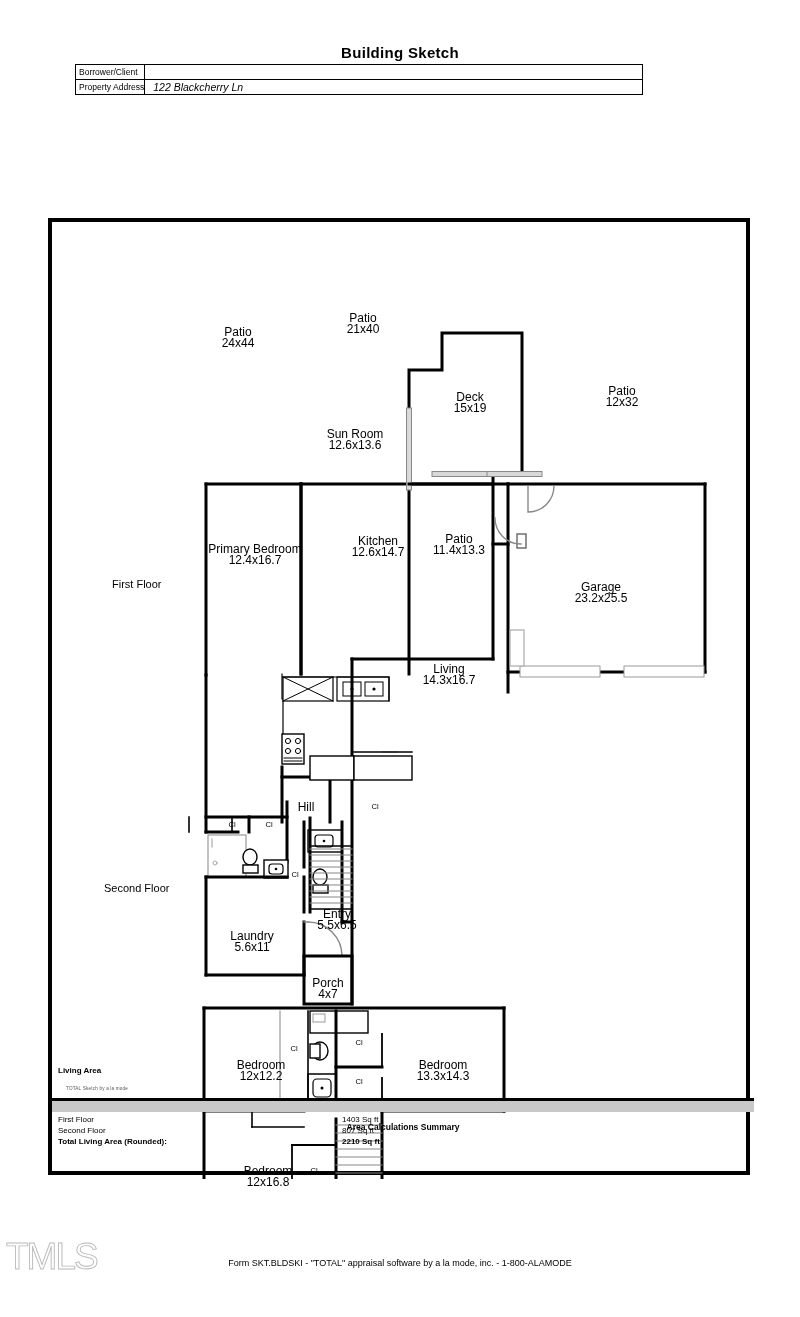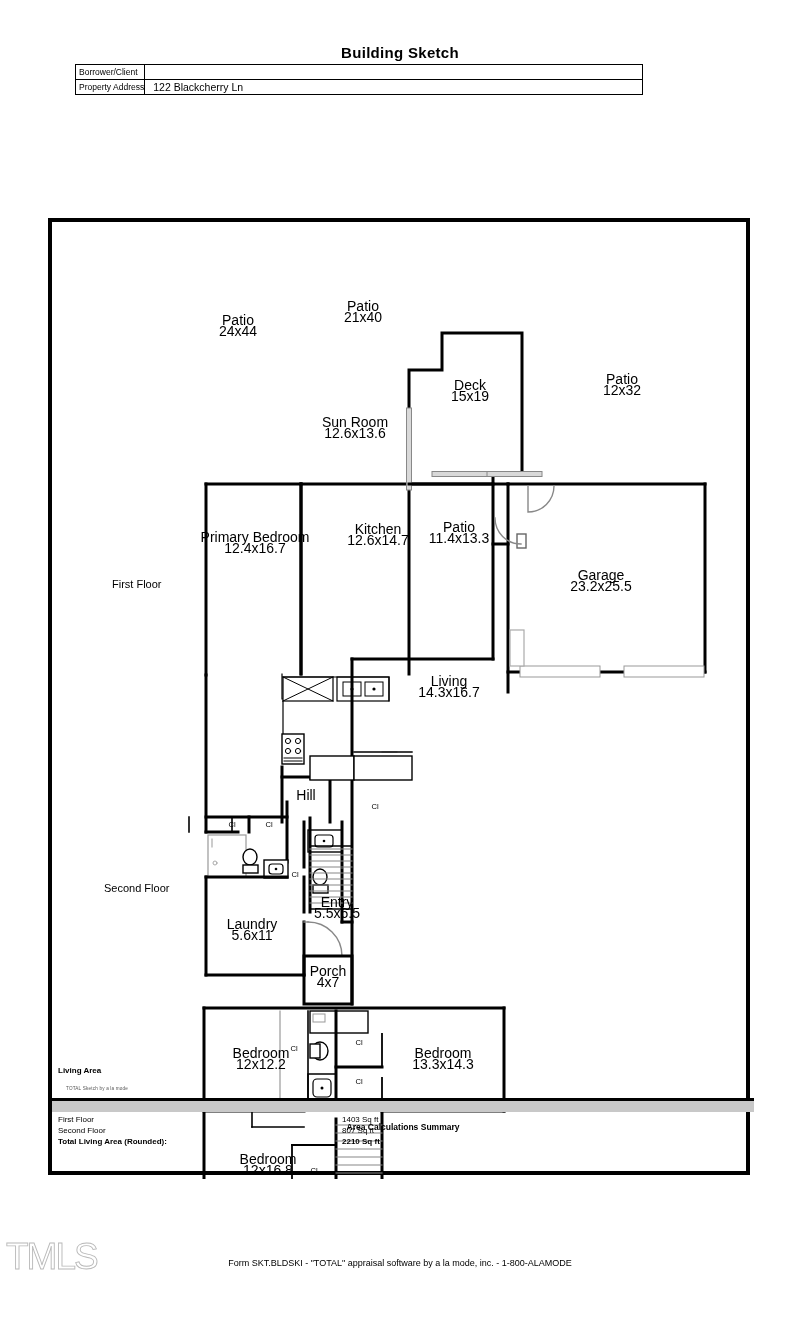--- a/index.html
+++ b/index.html
@@ -10,21 +10,21 @@
   
   #doc-title{position:absolute;left:0;top:44px;width:800px;text-align:center;
              font-size:15px;font-weight:bold;letter-spacing:.3px;}
 
   
   #hdr{position:absolute;left:48px;top:64px;width:568px;
        border:1px solid #000;border-collapse:collapse;margin-left:27px;}
   #hdr td{border:1px solid #000;height:14px;padding:0 0 0 3px;
           font-size:8.5px;line-height:14px;vertical-align:middle;}
   #hdr td.lbl{white-space:nowrap;width:1%;}
-  #hdr td.val{font-size:10.5px;padding-left:8px;}
+  #hdr td.val{font-size:10.5px;padding-left:8px;font-style:italic;}
 
   
   #frame{position:absolute;left:48px;top:218px;width:702px;height:957px;
          border:4px solid #000;background:#fff;box-sizing:border-box;}
 
   
   #plan{position:absolute;left:0;top:0;width:702px;height:957px;}
 
   
   .floor-label{position:absolute;font-size:11px;white-space:nowrap;}
@@ -44,22 +44,22 @@
   .acs-row .nm{position:absolute;left:0;}
   .acs-row .vl{position:absolute;left:284px;}
   .acs-row.tot{font-weight:bold;}
 
   
   #footer-text{position:absolute;left:0;top:1258px;width:800px;text-align:center;
                font-size:9px;}
   #tmls{position:absolute;left:6px;top:1238px;width:110px;height:40px;}
 
   
-  .rm{position:absolute;text-align:center;font-size:14px;line-height:10.5px;
-      white-space:nowrap;transform:translateX(-50%);}
+  .rm{position:absolute;text-align:center;font-size:12px;line-height:10.5px;
+      white-space:nowrap;transform:translateX(-50%);margin-top:12px;}
   .rm b{font-weight:normal;display:block;}
   .cl{position:absolute;font-size:7.6px;transform:translateX(-50%);}
 </style>
 </head>
 <body>
 
 <div id="doc-title">Building Sketch</div>
 
 <table id="hdr">
   <tbody>
@@ -298,21 +298,21 @@
     <b>12.6x14.7</b>
   </div>
   <div class="rm" style="left:407px;top:300px">
     <b>Patio</b>
     <b>11.4x13.3</b>
   </div>
   <div class="rm" style="left:549px;top:348px">
     <b>Garage</b>
     <b>23.2x25.5</b>
   </div>
-  <div class="rm" style="left:397px;top:454px">
+  <div class="rm" style="left:397px;top:430px">
     <b>Living</b>
     <b>14.3x16.7</b>
   </div>
   <div class="rm" style="left:254px;top:568px">
     <b>Hill</b>
   </div>
   <div class="rm" style="left:200px;top:697px">
     <b>Laundry</b>
     <b>5.6x11</b>
   </div>

